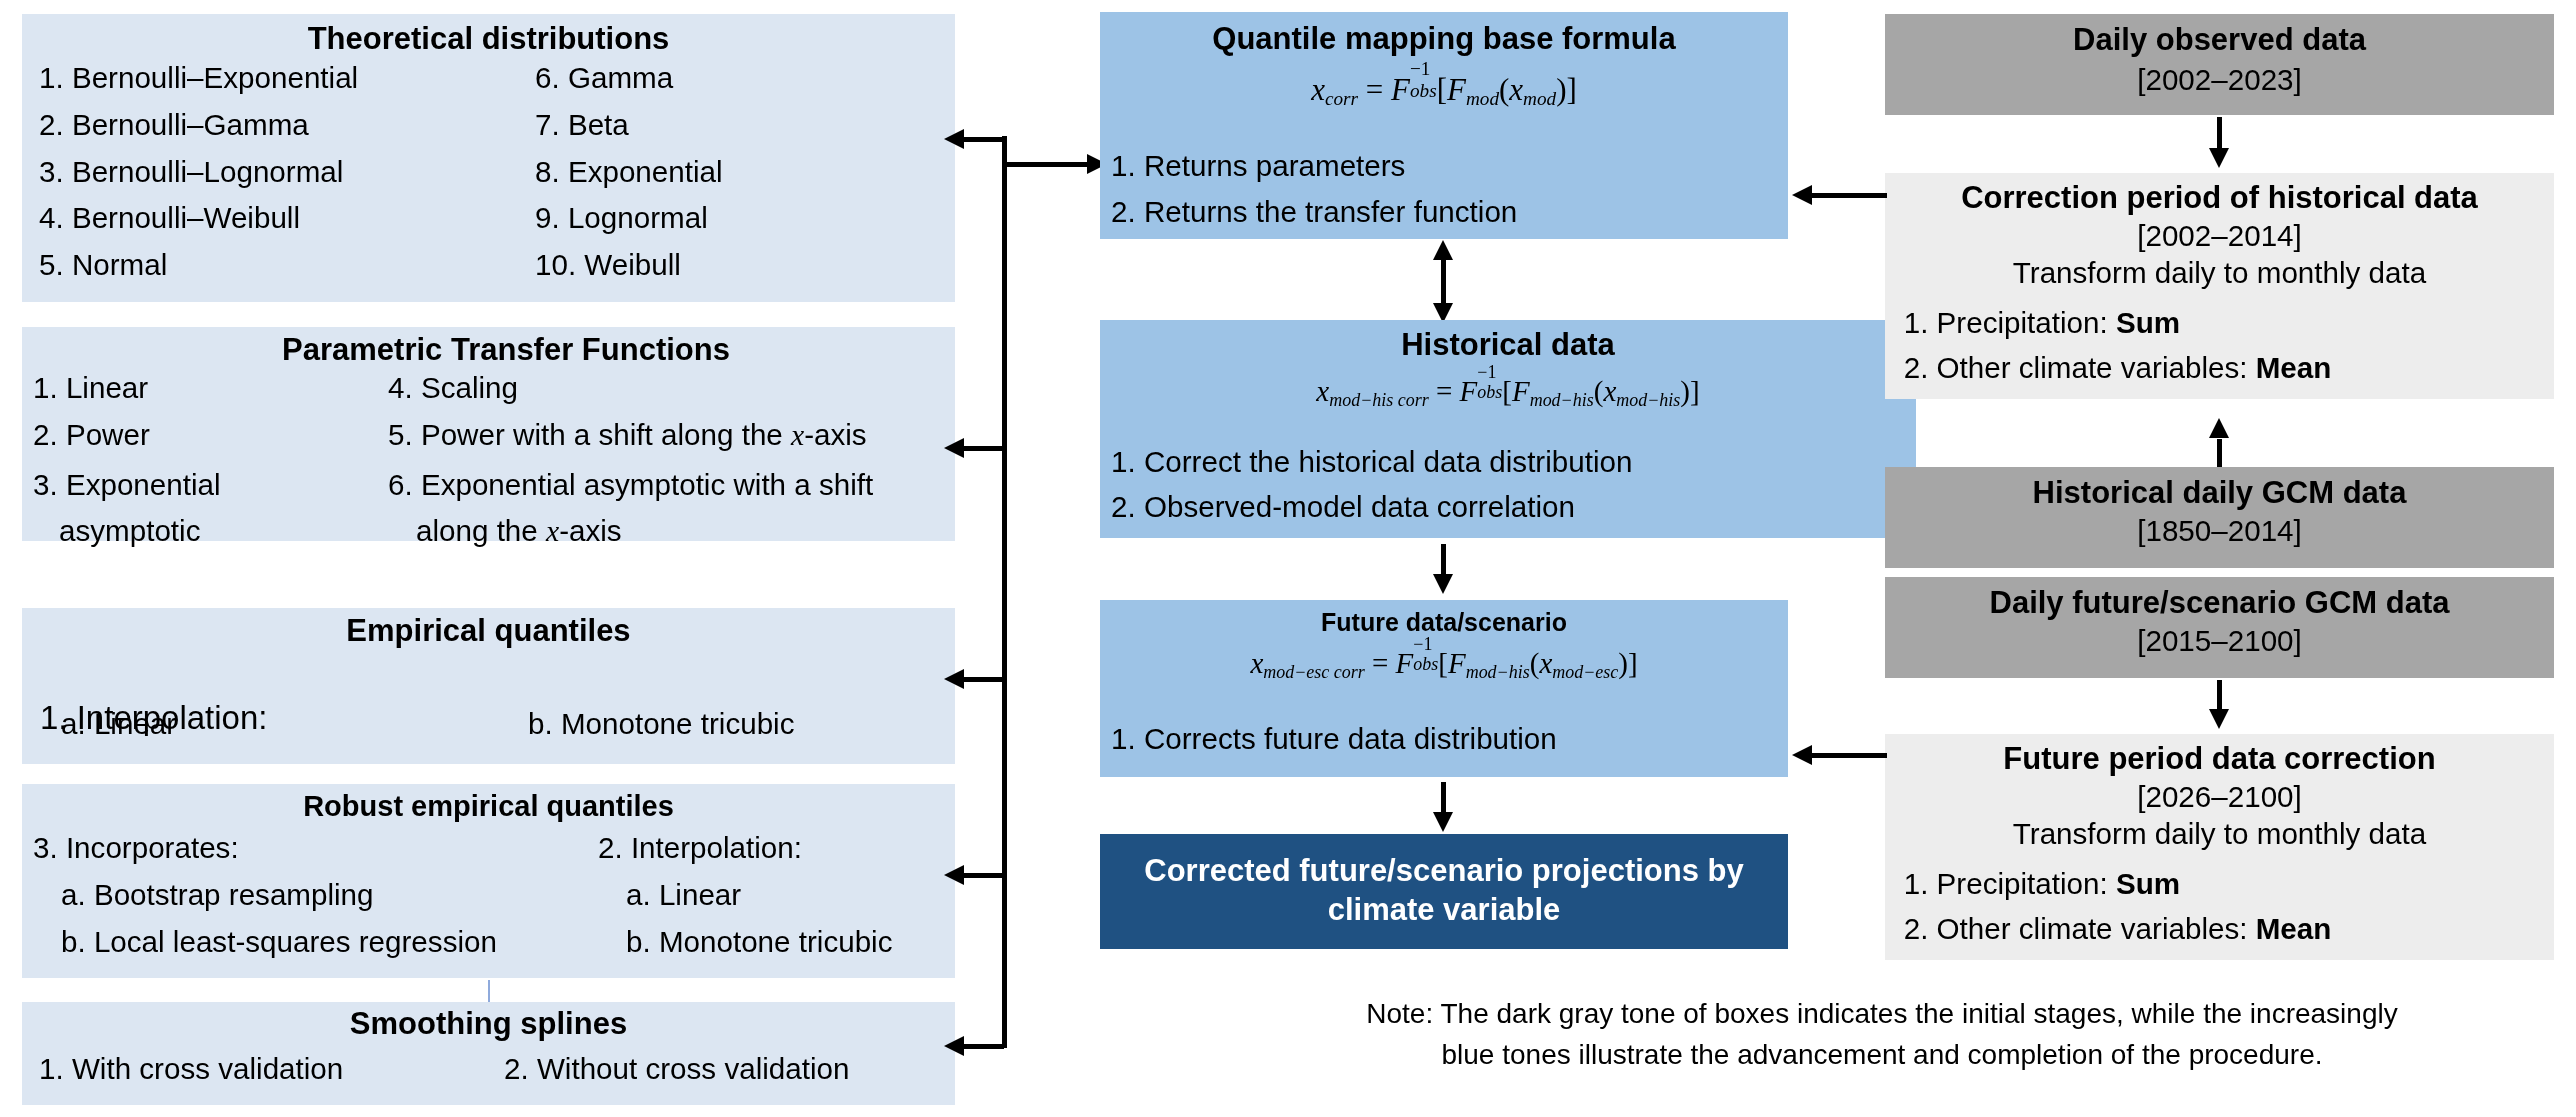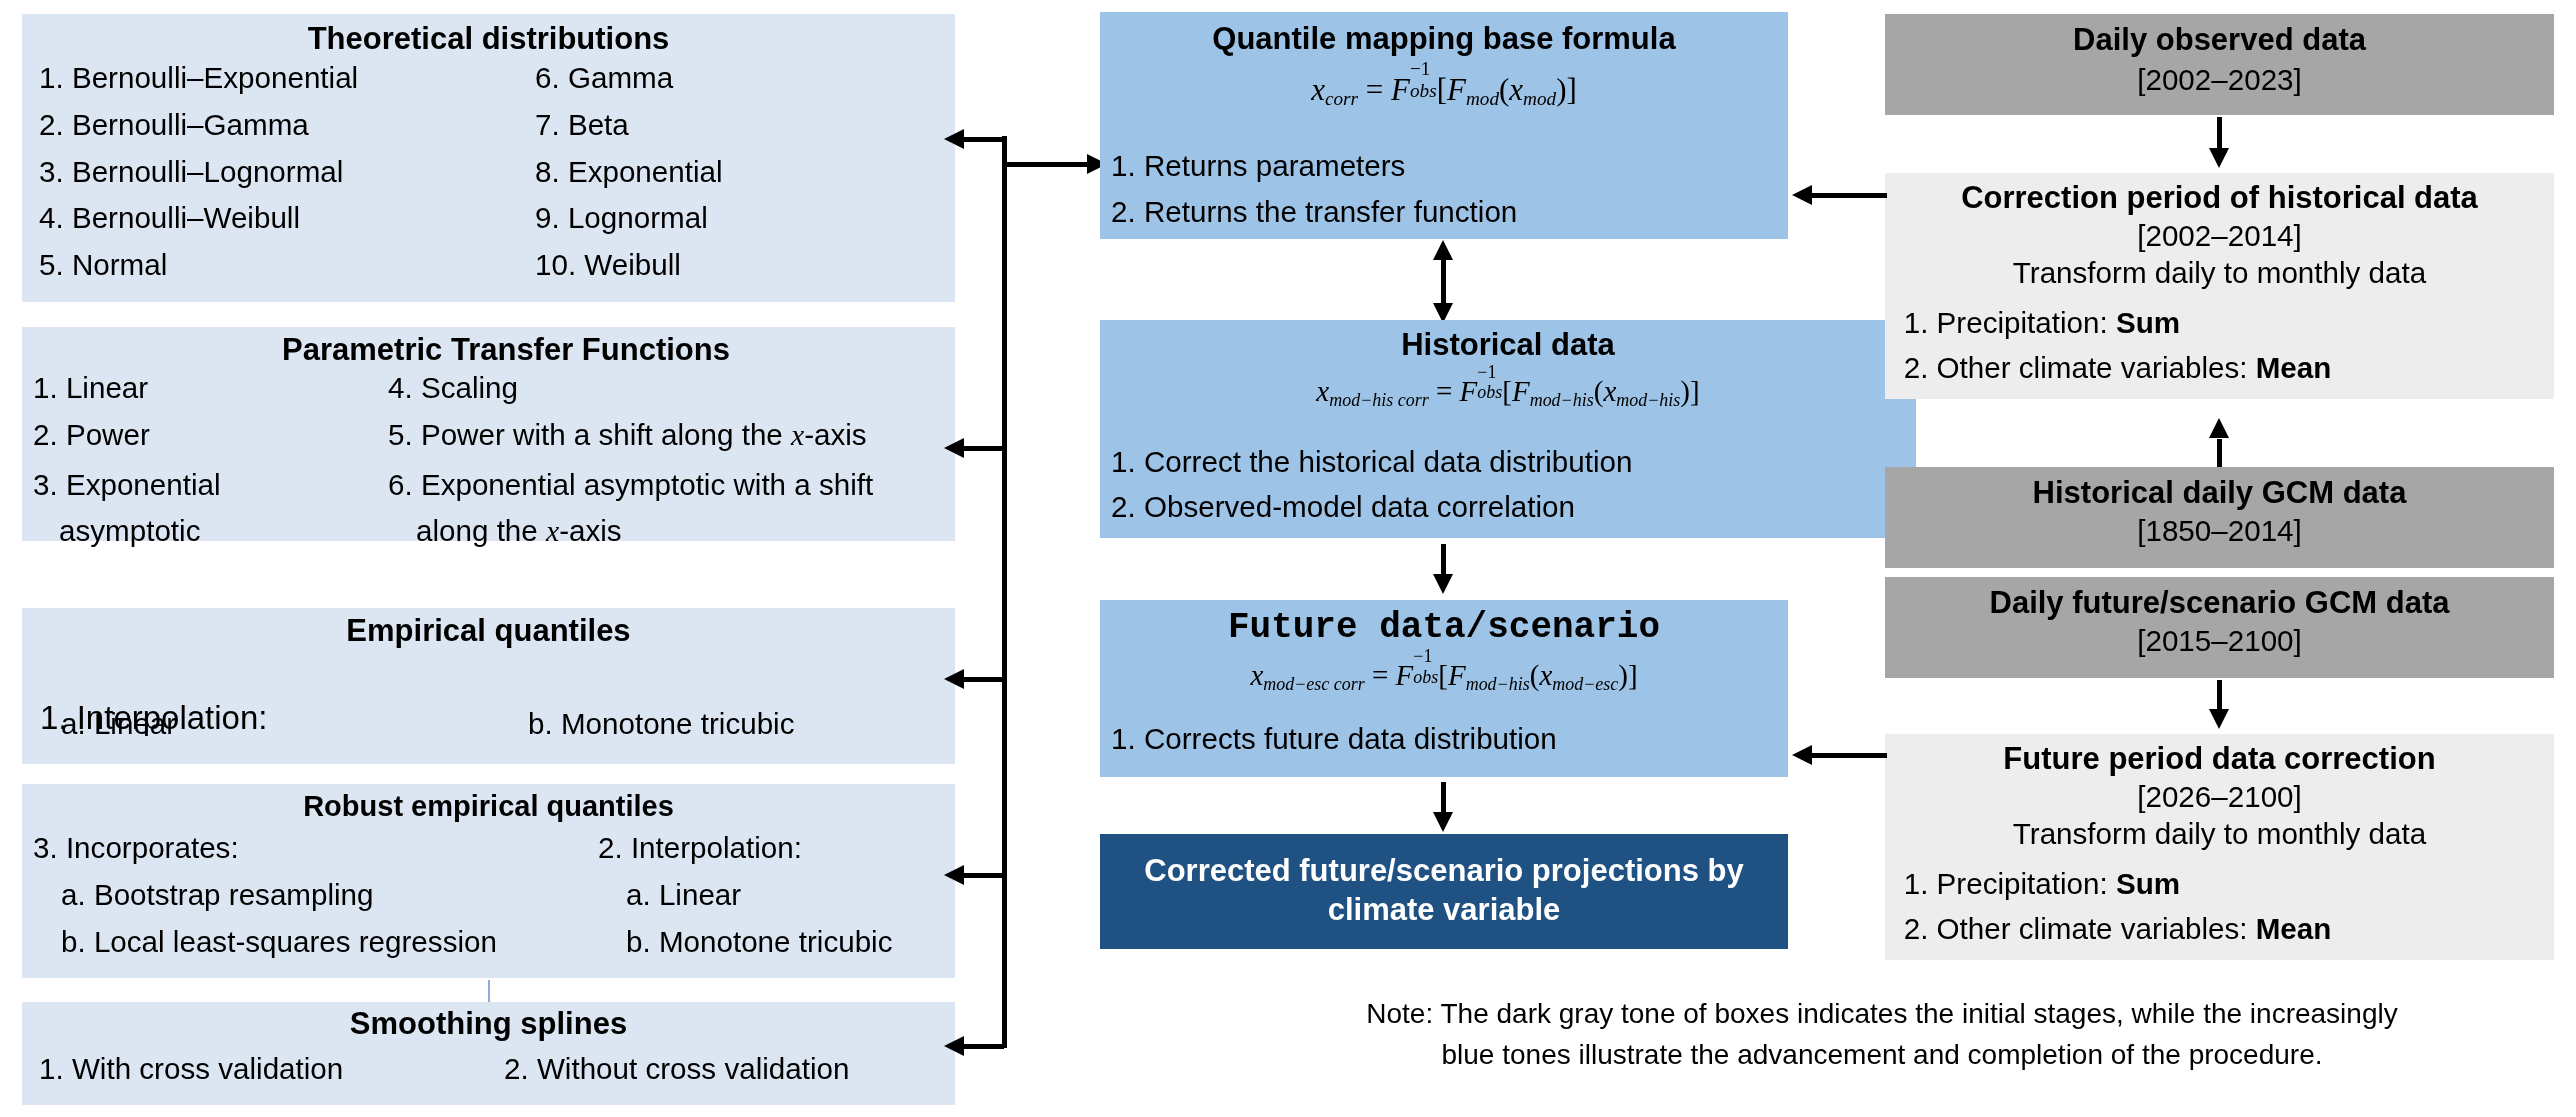--- a/index.html
+++ b/index.html
@@ -159,21 +159,21 @@
       <span>F</span><span class="fpow"><span class="sp">obs</span><span class="p">−1</span><span class="b">obs</span></span><span class="up">[</span><span>F</span><sub>mod−his</sub><span class="up">(</span><span>x</span><sub>mod−his</sub><span class="up">)</span><span class="up">]</span>
     </div>
     <div class="litem" style="left:11px;top:126px;font-size:29.6px;">1. Correct the historical data distribution</div>
     <div class="litem" style="left:11px;top:171px;font-size:29.6px;">2. Observed-model data correlation</div>
   </div>
 
   <div class="ln vline" style="left:1441px;top:544px;width:5.4px;height:33px;"></div>
   <div class="arrow arr-down" style="left:1433px;top:574px;"></div>
 
   <div class="box tone-blue" style="left:1100px;top:600px;width:688px;height:177px;">
-    <div class="title" style="font-size:36px;padding-top:7.8px;font-family:Liberation Mono, monospace;">Future data/scenario</div>
+    <div class="title" style="font-size:25px;padding-top:7.8px;">Future data/scenario</div>
     <div class="formula" style="font-size:29px;margin-top:11px;">
       <span>x</span><sub>mod−esc corr</sub>
       <span class="up">=</span>
       <span>F</span><span class="fpow"><span class="sp">obs</span><span class="p">−1</span><span class="b">obs</span></span><span class="up">[</span><span>F</span><sub>mod−his</sub><span class="up">(</span><span>x</span><sub>mod−esc</sub><span class="up">)</span><span class="up">]</span>
     </div>
     <div class="litem" style="left:11px;top:123px;font-size:29.6px;">1. Corrects future data distribution</div>
   </div>
 
   <div class="ln vline" style="left:1441px;top:782px;width:5.4px;height:33px;"></div>
   <div class="arrow arr-down" style="left:1433px;top:812px;"></div>

